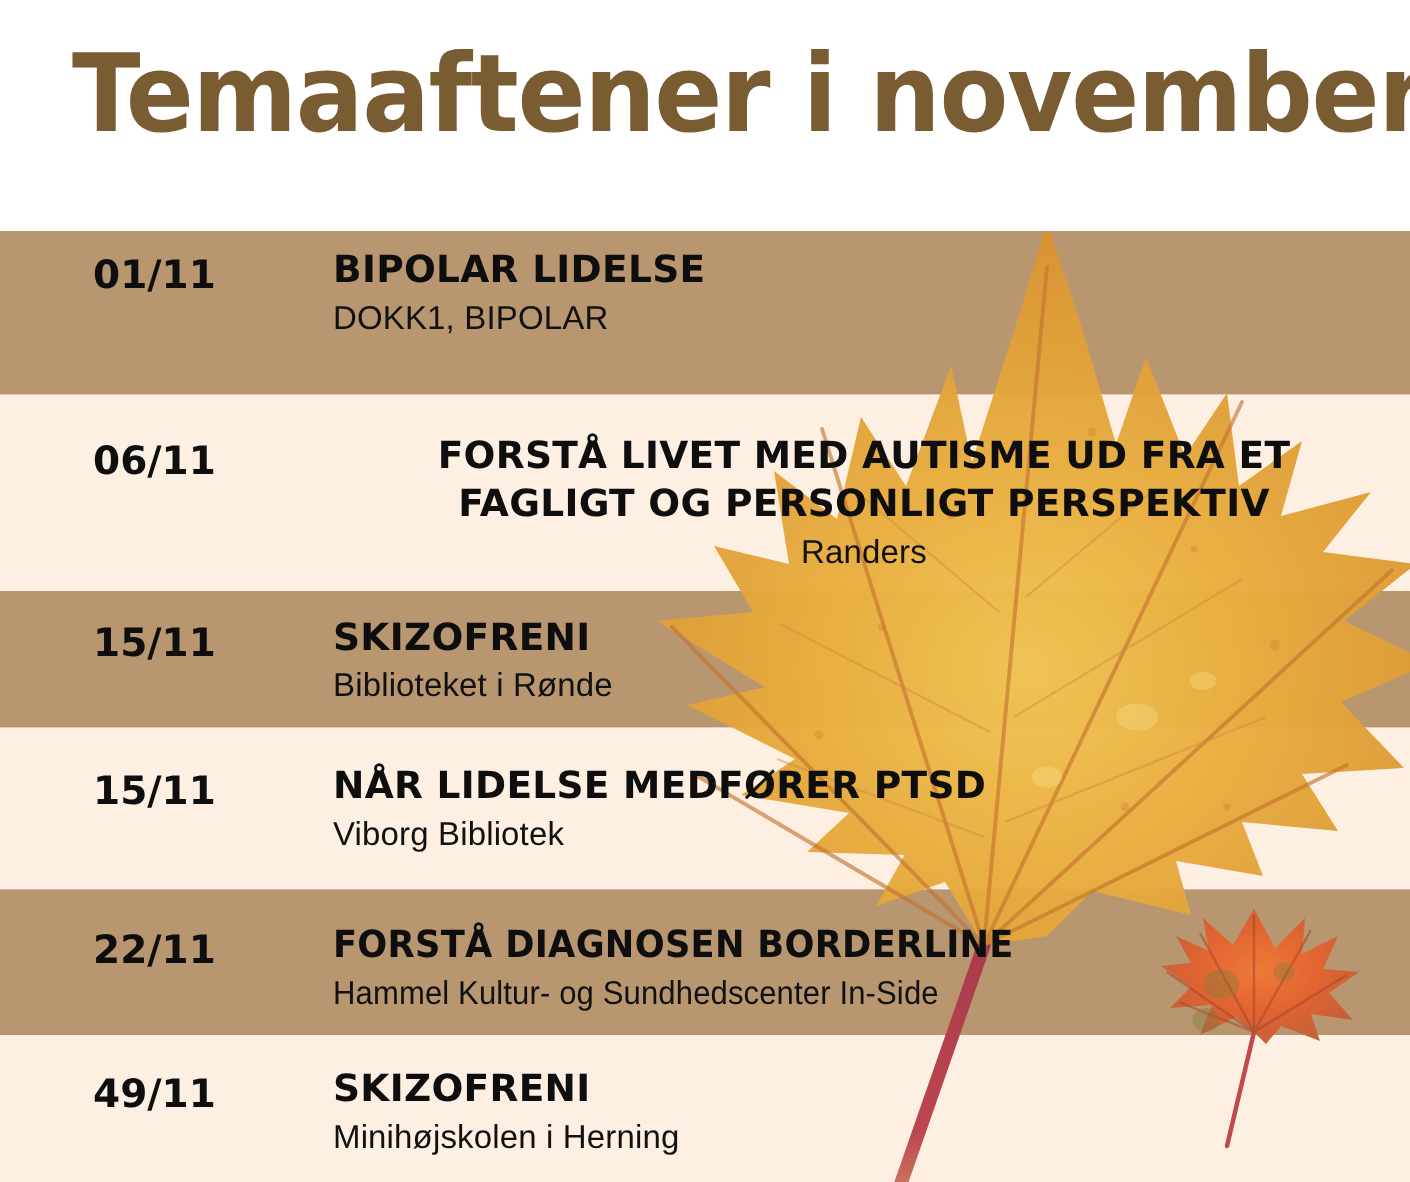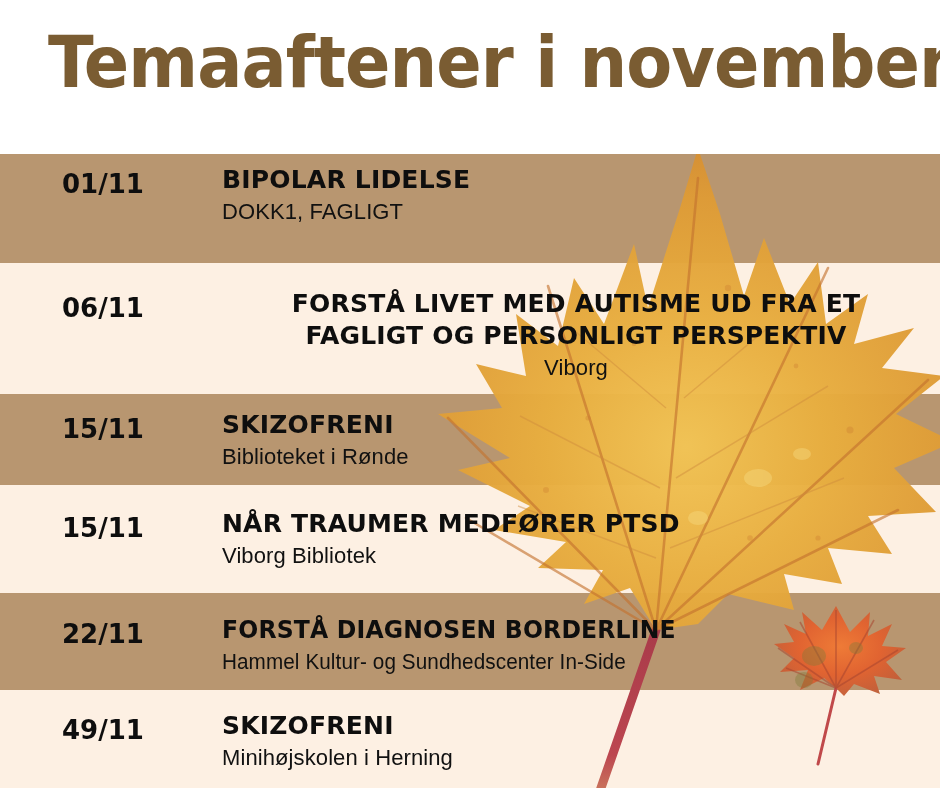--- a/index.html
+++ b/index.html
@@ -235,45 +235,45 @@
   <div class="header">
     <div class="poster-title">Temaaftener i november</div>
   </div>
 
   <div class="rows">
 
     <div class="row" id="row0">
       <div class="date">01/11</div>
       <div class="body">
         <div class="title">BIPOLAR LIDELSE</div>
-        <div class="venue">DOKK1, FAGLIGT</div>
+        <div class="venue">DOKK1, BIPOLAR</div>
       </div>
     </div>
 
     <div class="row" id="row1">
       <div class="date">06/11</div>
       <div class="body">
         <div class="title">FORSTÅ LIVET MED AUTISME UD FRA ET
 FAGLIGT OG PERSONLIGT PERSPEKTIV</div>
-        <div class="venue">Viborg</div>
+        <div class="venue">Randers</div>
       </div>
     </div>
 
     <div class="row" id="row2">
       <div class="date">15/11</div>
       <div class="body">
         <div class="title">SKIZOFRENI</div>
         <div class="venue">Biblioteket i Rønde</div>
       </div>
     </div>
 
     <div class="row" id="row3">
       <div class="date">15/11</div>
       <div class="body">
-        <div class="title">NÅR TRAUMER MEDFØRER PTSD</div>
+        <div class="title">NÅR LIDELSE MEDFØRER PTSD</div>
         <div class="venue">Viborg Bibliotek</div>
       </div>
     </div>
 
     <div class="row condensed" id="row4">
       <div class="date">22/11</div>
       <div class="body">
         <div class="title">FORSTÅ DIAGNOSEN BORDERLINE</div>
         <div class="venue">Hammel Kultur- og Sundhedscenter In-Side</div>
       </div>

